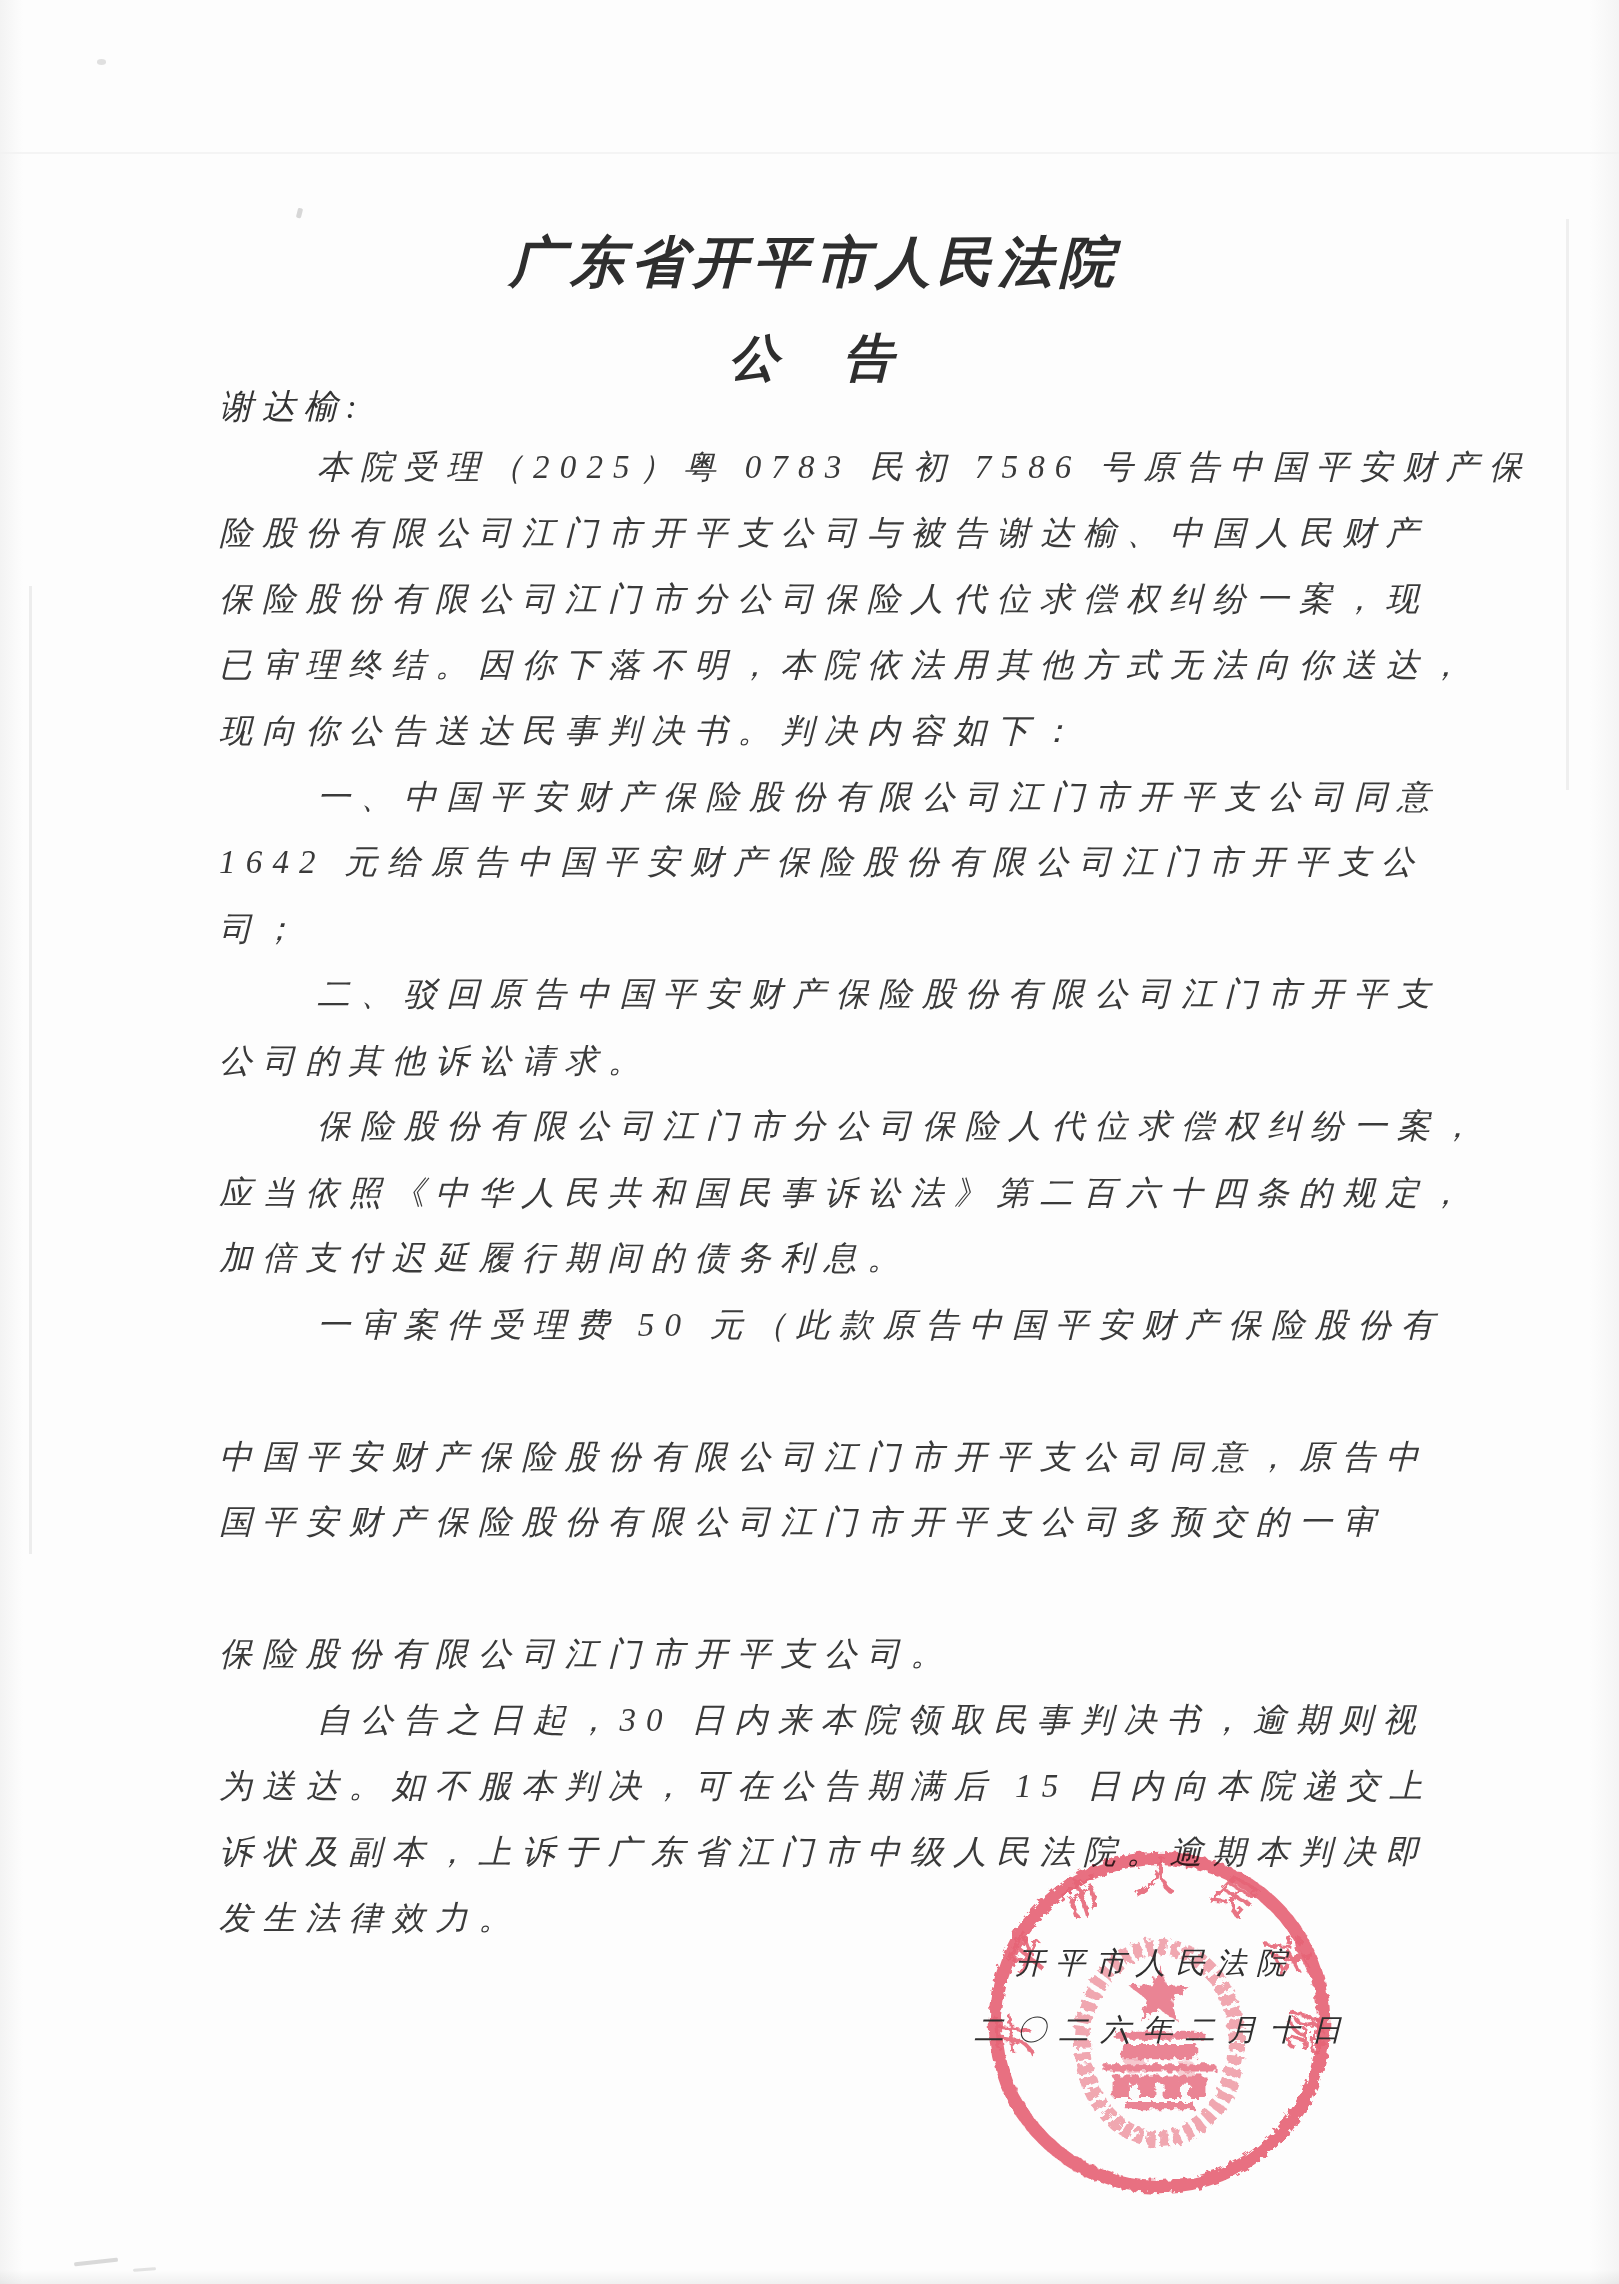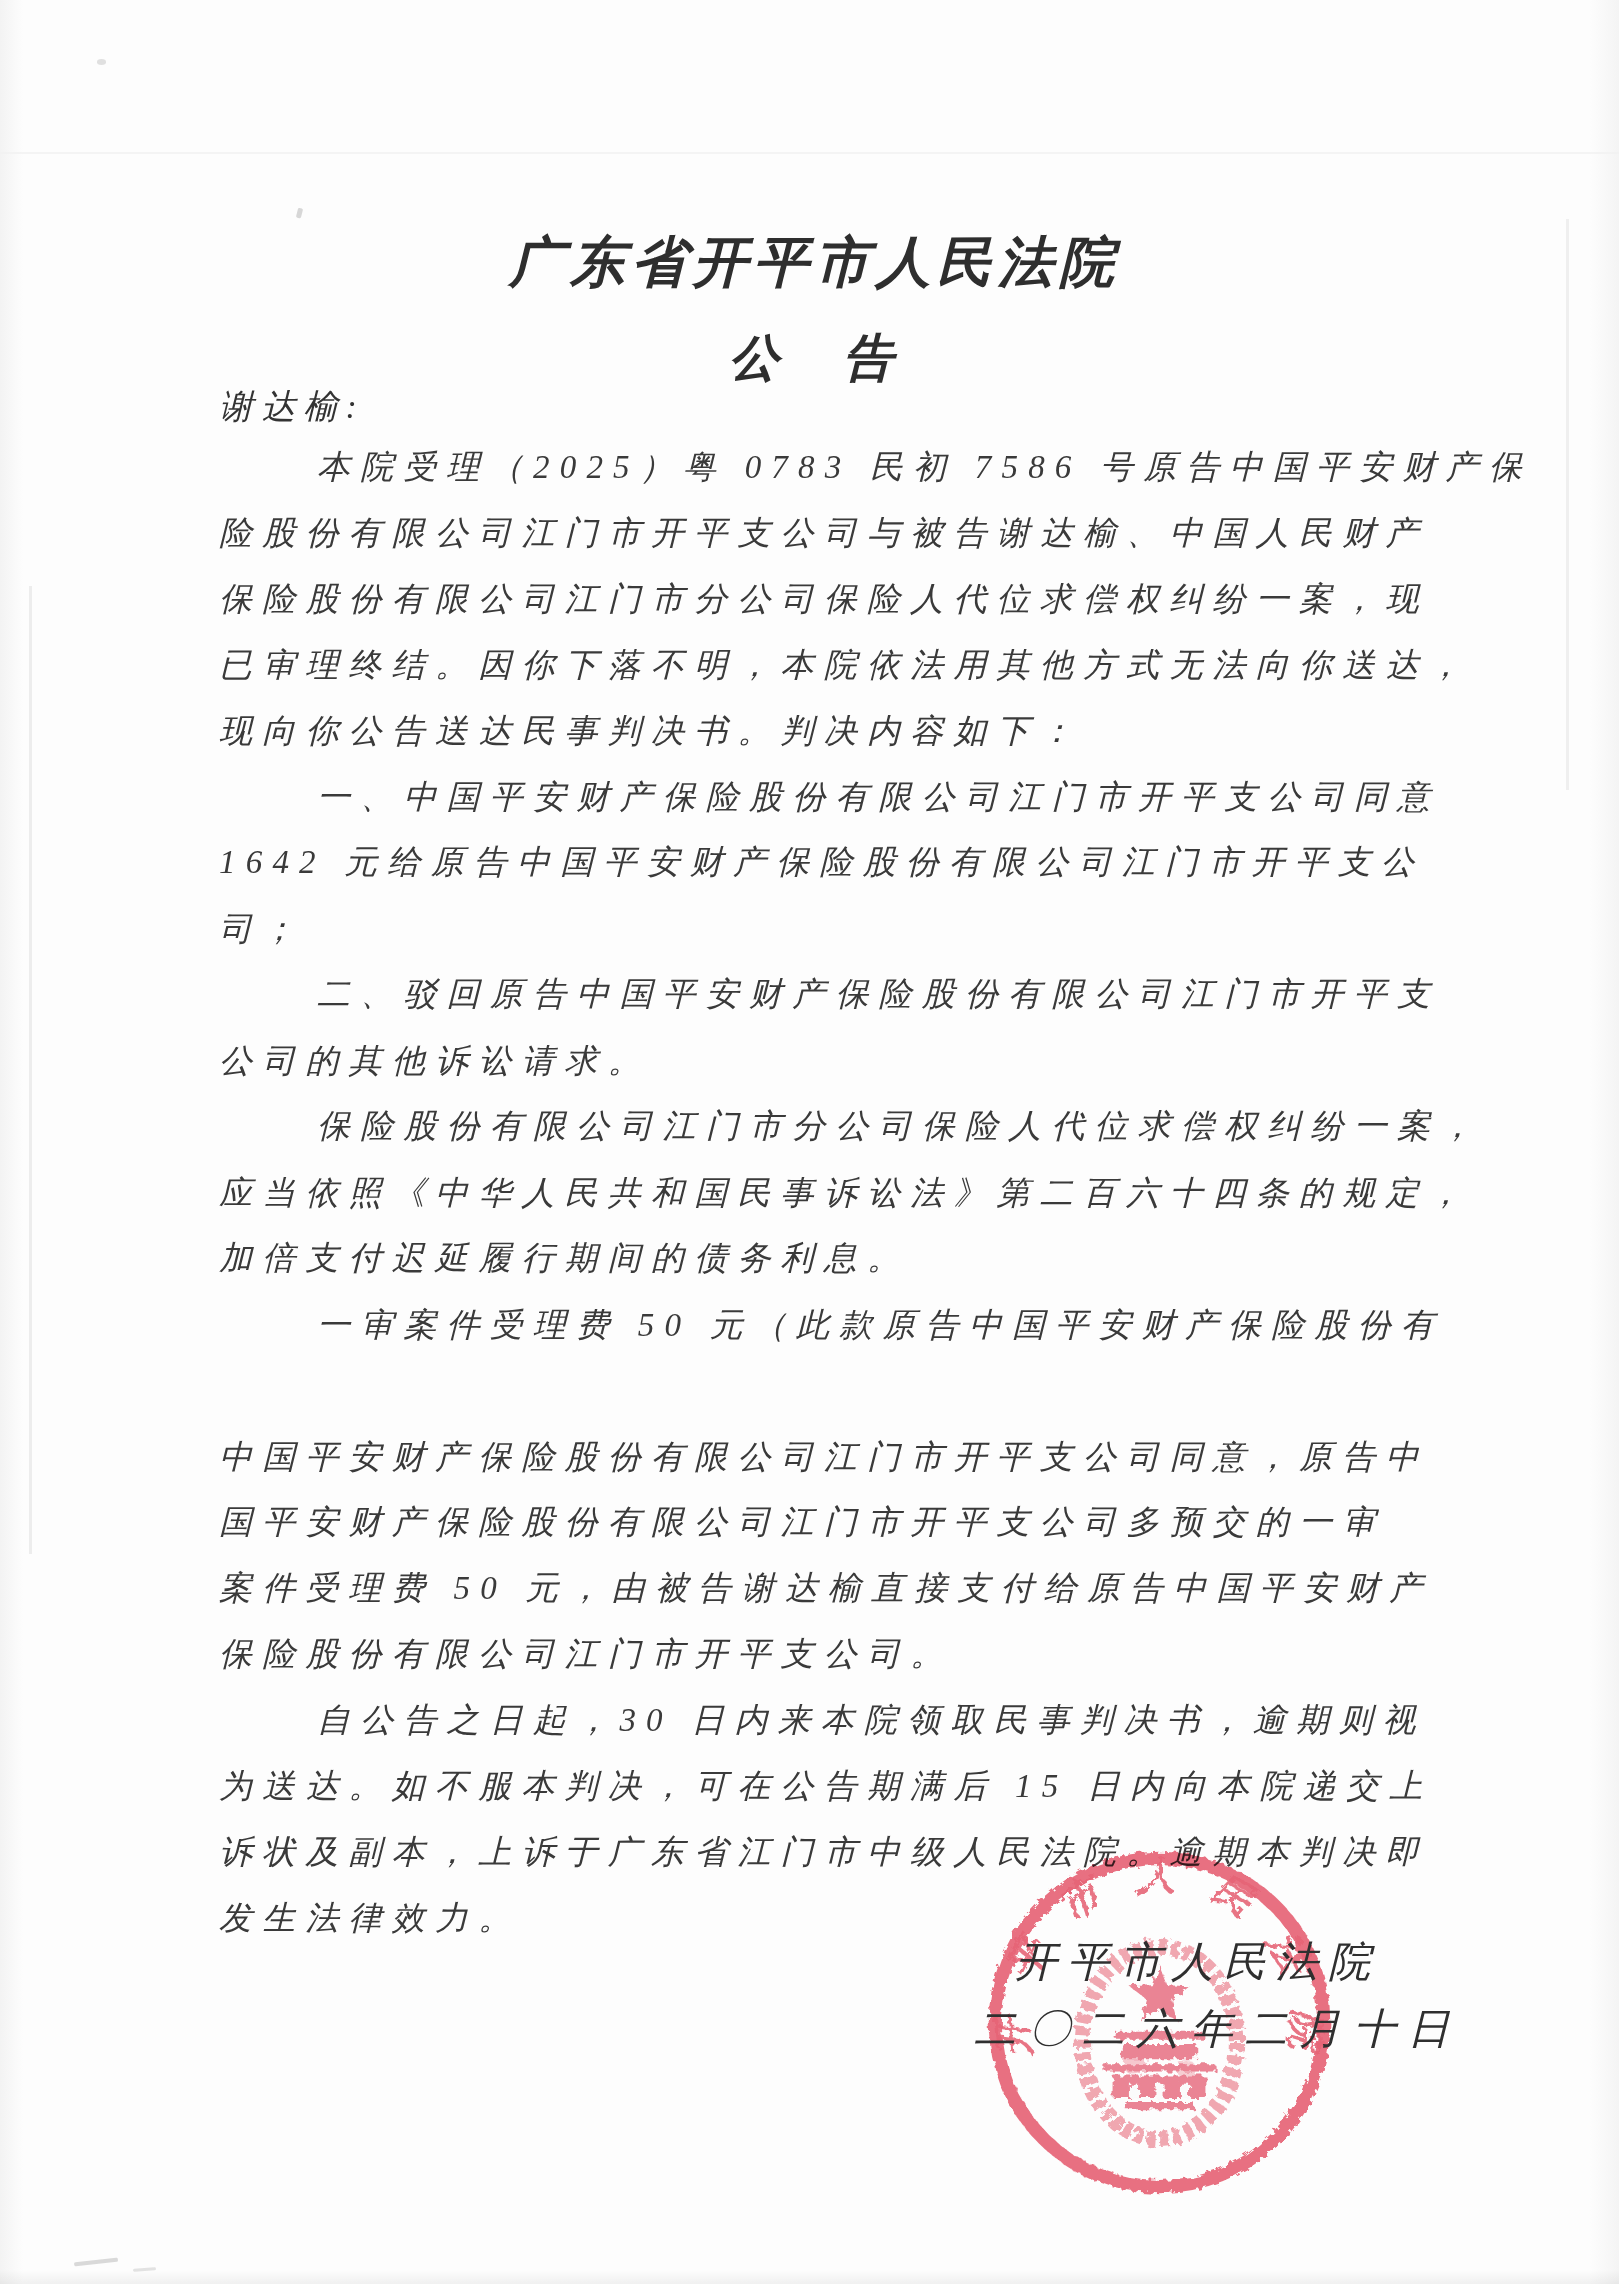--- a/index.html
+++ b/index.html
@@ -47,21 +47,21 @@
     z-index:2;
   }
   .bline.m{left:219px;}
   .bline.in{left:305px;margin-left:12px;}
   .seal{
     position:absolute;left:981px;top:1844px;width:357px;height:357px;
     z-index:3;mix-blend-mode:multiply;opacity:0.95;
   }
   .sig{
     position:absolute;z-index:4;color:#2f2f2f;white-space:nowrap;
-    font-size:42px;line-height:67px;
+    font-size:30px;line-height:67px;
   }
   .sig-court{left:1015px;top:1929px;letter-spacing:10.2px;}
   .sig-date{left:974px;top:1996px;letter-spacing:12.2px;}
   .artifact{position:absolute;z-index:1;}
   .a-tick{left:297px;top:208px;width:4.6px;height:10.2px;background:#a9a9a9;opacity:.45;transform:rotate(14deg);border-radius:1.5px;}
   .a-smudge{left:97px;top:59px;width:9.2px;height:5.6px;background:#cdcdcd;opacity:.6;border-radius:50%;}
   .a-left-band{left:28.5px;top:586px;width:3.1px;height:968px;background:#e5e5e5;opacity:.7;}
   .a-right-band{left:1566px;top:219px;width:2.5px;height:571px;background:#e8e8e8;opacity:.7;}
   .a-streak{left:0;top:152px;width:1619px;height:1.5px;background:#f1f1f1;opacity:.8;}
   .a-speck1{left:74px;top:2260px;width:44px;height:3.6px;background:#b6b6b6;opacity:.5;transform:rotate(-6deg);border-radius:1.5px;}
@@ -96,21 +96,20 @@
   <div class="bline m" style="top:830px">1642 元给原告中国平安财产保险股份有限公司江门市开平支公</div>
   <div class="bline m" style="top:897px">司；</div>
   <div class="bline in" style="top:962px">二、驳回原告中国平安财产保险股份有限公司江门市开平支</div>
   <div class="bline m" style="top:1029px">公司的其他诉讼请求。</div>
   <div class="bline in" style="top:1094px">保险股份有限公司江门市分公司保险人代位求偿权纠纷一案，</div>
   <div class="bline m" style="top:1161px">应当依照《中华人民共和国民事诉讼法》第二百六十四条的规定，</div>
   <div class="bline m" style="top:1226px">加倍支付迟延履行期间的债务利息。</div>
   <div class="bline in" style="top:1293px">一审案件受理费 50 元（此款原告中国平安财产保险股份有</div>
   <div class="bline m" style="top:1425px">中国平安财产保险股份有限公司江门市开平支公司同意，原告中</div>
   <div class="bline m" style="top:1490px">国平安财产保险股份有限公司江门市开平支公司多预交的一审</div>
-  <div class="bline m" style="top:1556px">案件受理费 50 元，由被告谢达榆直接支付给原告中国平安财产</div>
   <div class="bline m" style="top:1622px">保险股份有限公司江门市开平支公司。</div>
   <div class="bline in" style="top:1688px">自公告之日起，30 日内来本院领取民事判决书，逾期则视</div>
   <div class="bline m" style="top:1754px">为送达。如不服本判决，可在公告期满后 15 日内向本院递交上</div>
   <div class="bline m" style="top:1820px">诉状及副本，上诉于广东省江门市中级人民法院。逾期本判决即</div>
   <div class="bline m" style="top:1886px">发生法律效力。</div>
 
   <svg class="seal" viewBox="0 0 700 700" xmlns="http://www.w3.org/2000/svg">
     <defs>
       <filter id="rough" x="-15%" y="-15%" width="130%" height="130%">
         <feTurbulence type="fractalNoise" baseFrequency="0.085" numOctaves="2" seed="7" result="n"></feTurbulence>

